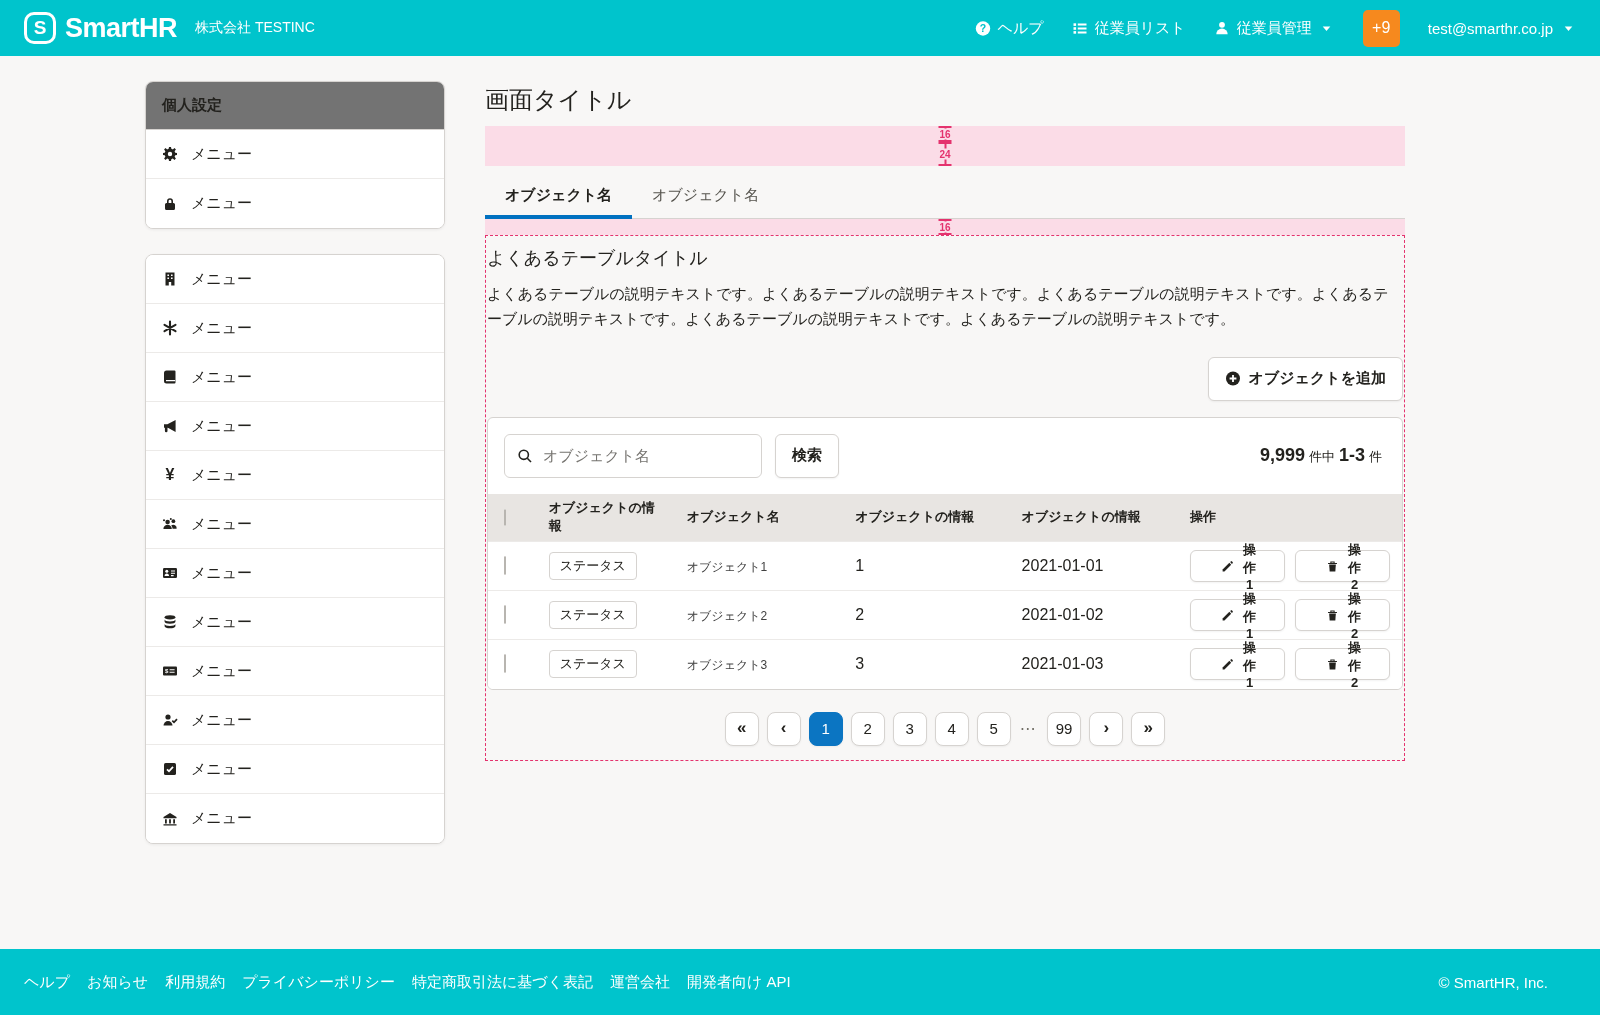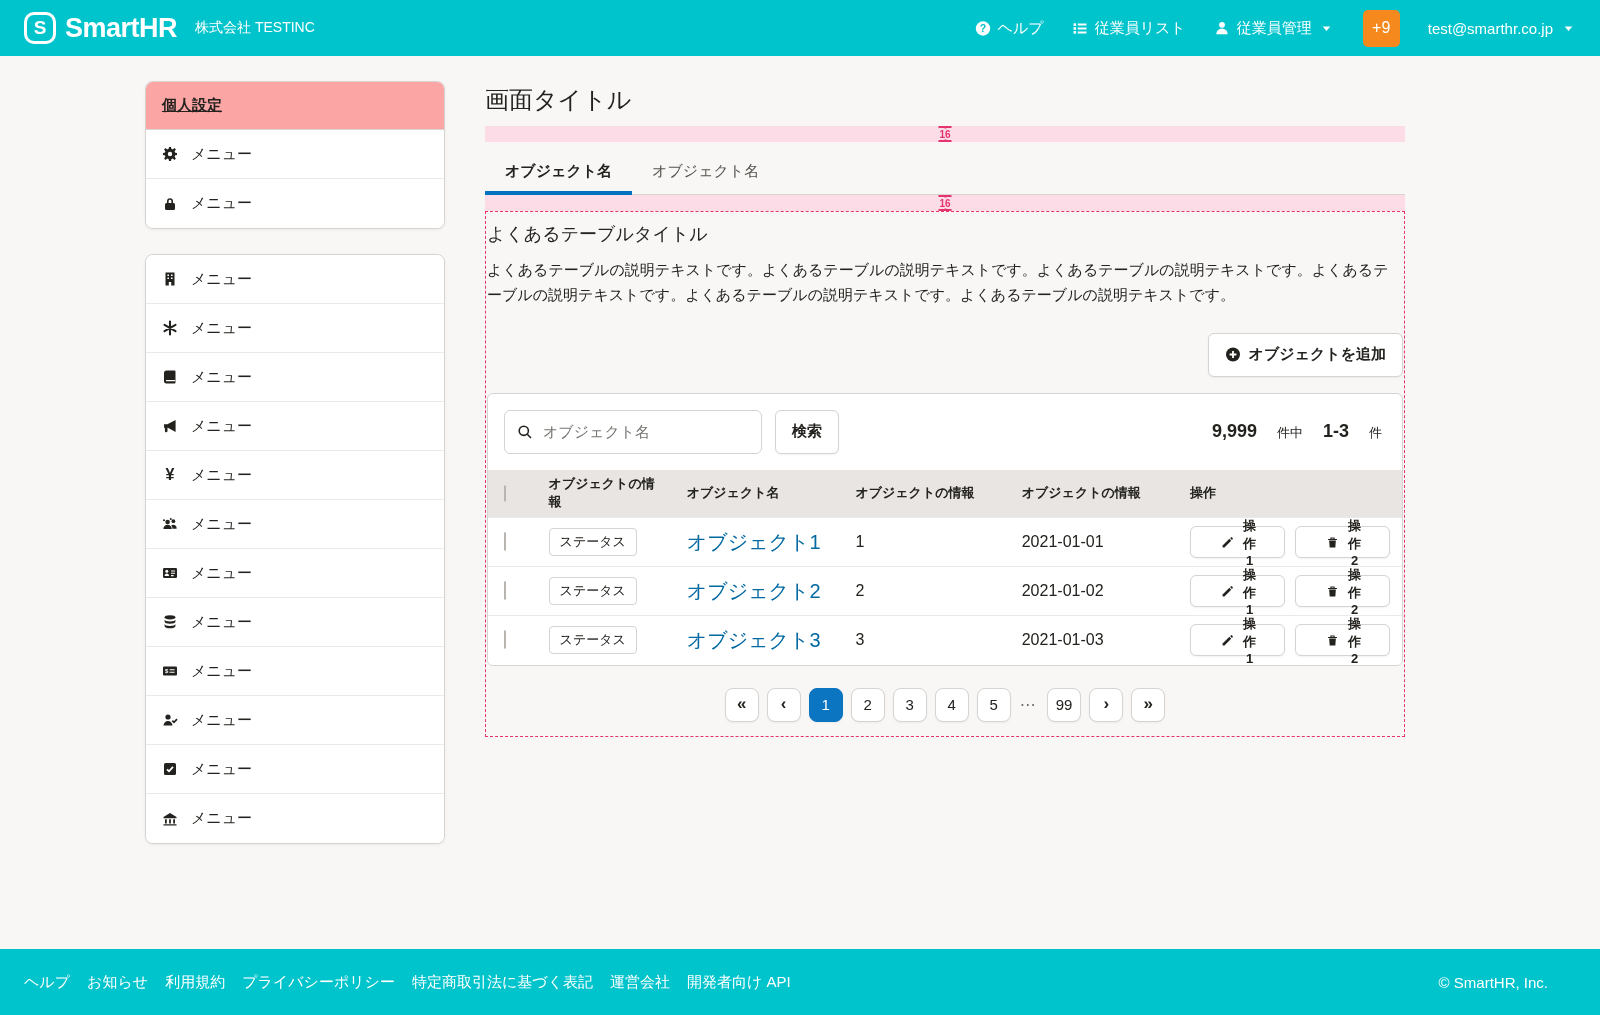--- a/index.html
+++ b/index.html
@@ -23,21 +23,21 @@
   .header-nav { margin-left:auto; display:flex; align-items:center; gap:28px; font-size:15px; }
   .nav-item { display:flex; align-items:center; gap:7px; cursor:pointer; }
   .badge { width:37px; height:37px; background:#f6891e; border-radius:5px; display:flex; align-items:center; justify-content:center; font-size:16px; color:#fff; }
 
   
   .page { flex:1; display:flex; padding:25px 195px 0 145px; gap:40px; align-items:flex-start; }
 
   
   .sidebar { width:300px; flex:none; }
   .menu-card { background:#fff; border:1px solid #d6d3d0; border-radius:8px; overflow:hidden; box-shadow:0 1px 3px rgba(0,0,0,.06); margin-bottom:25px; }
-  .menu-head { background:#fca5a5; padding:14px 16px; font-weight:bold; font-size:15px; border-bottom:1px solid #d6d3d0;text-decoration:underline; }
+  .menu-head { background:#737373; padding:14px 16px; font-weight:bold; font-size:15px; border-bottom:1px solid #d6d3d0; }
   .menu-item { display:flex; align-items:center; gap:13px; padding:0 16px; height:49px; border-bottom:1px solid #eceae8; font-size:15px; cursor:pointer; background:#fff; }
   .menu-item:last-child { border-bottom:none; }
   .icon-16 { width:16px; height:16px; flex:none; display:flex; align-items:center; justify-content:center; }
   .glyph { font-weight:bold; font-size:16px; line-height:1; }
 
   
   .main { width:920px; flex:none; }
   .page-title { font-size:24px; font-weight:normal; margin:3px 0 10px; }
   .page-desc { font-size:15px; line-height:1.65; margin:6px 0; }
 
@@ -65,35 +65,35 @@
   .btn { display:inline-flex; align-items:center; gap:8px; background:#fff; border:1px solid #d6d3d0; border-radius:6px; font-weight:bold; color:#23221e; cursor:pointer; box-shadow:0 1px 2px rgba(0,0,0,.05); font-family:inherit; }
   .btn-lg { height:44px; padding:0 16px; font-size:15px; }
   .btn-sm { height:32px; padding:0 28px; font-size:13px; }
 
   
   .table-card { background:#fff; border:1px solid #d6d3d0; border-radius:6px; overflow:hidden; }
   .search-row { display:flex; align-items:center; gap:13px; padding:16px; }
   .search-box { display:flex; align-items:center; gap:8px; width:258px; height:44px; border:1px solid #d6d3d0; border-radius:6px; padding:0 12px; background:#fff; }
   .search-box input { border:none; outline:none; font-size:15px; width:100%; font-family:inherit; color:#23221e; background:transparent; }
   .search-box input::placeholder { color:#767470; }
-  .count { margin-left:auto; font-size:13px; display:flex; align-items:baseline; gap:20px; padding-right:4px; }
+  .count { margin-left:auto; font-size:13px; display:flex; align-items:baseline; gap:4px; padding-right:4px; }
   .count b { font-size:18px; }
 
   table { width:100%; border-collapse:collapse; }
   thead th { background:#e8e5e2; height:48px; font-size:13px; text-align:left; padding:0 12px; font-weight:bold; }
   th.col-check { width:50px; padding-left:16px; }
   th.col-status { width:144px; }
   th.col-name { width:178px; }
   th.col-info { width:176px; }
   th.col-date { width:176px; }
   tbody td { height:49px; border-top:1px solid #eceae8; padding:0 12px; font-size:16px; background:#fff; }
   td.cell-check { padding-left:16px; }
   .checkbox { width:18px; height:18px; border:1.5px solid #b8b5b0; border-radius:4px; background:#fff; cursor:pointer; }
   .chip { display:inline-block; border:1px solid #d6d3d0; border-radius:4px; padding:4px 10px; font-size:13px; background:#fff; }
-  .obj-link { color:#0369a1; text-decoration:none; font-size:20px; cursor:pointer; }
+  .obj-link { color:#404040; text-decoration:none; font-size:12px; cursor:pointer; }
   .actions { display:flex; gap:10px; }
 
   
   .pagination { display:flex; justify-content:center; align-items:center; gap:8px; margin:22px 0 2px; }
   .page-btn { min-width:34px; height:34px; padding:0 8px; border:1px solid #d6d3d0; border-radius:8px; background:#fff; display:flex; align-items:center; justify-content:center; font-size:15px; cursor:pointer; box-shadow:0 1px 2px rgba(0,0,0,.05); color:#23221e; font-family:inherit; }
   .page-btn.arrow { font-size:17px; font-weight:bold; padding-bottom:2px; }
   .page-btn.active { background:#0b75c2; color:#fff; border-color:#0b75c2; }
   .ellipsis { color:#706d65; padding:0 1px; letter-spacing:2px; }
 
   
@@ -313,20 +313,24 @@
 
   <main class="main">
     <h1 class="page-title">画面タイトル</h1>
 
     <div class="gap-bar gap-16">
       <span class="ibeam"></span>
       <span class="gap-num">16</span>
     </div>
 
 
+    <div class="gap-bar gap-24">
+      <span class="ibeam"></span>
+      <span class="gap-num">24</span>
+    </div>
 
     <div class="tabs">
       <div class="tab active">オブジェクト名</div>
       <div class="tab inactive">オブジェクト名</div>
     </div>
 
     <div class="gap-bar gap-16">
       <span class="ibeam"></span>
       <span class="gap-num">16</span>
     </div>

